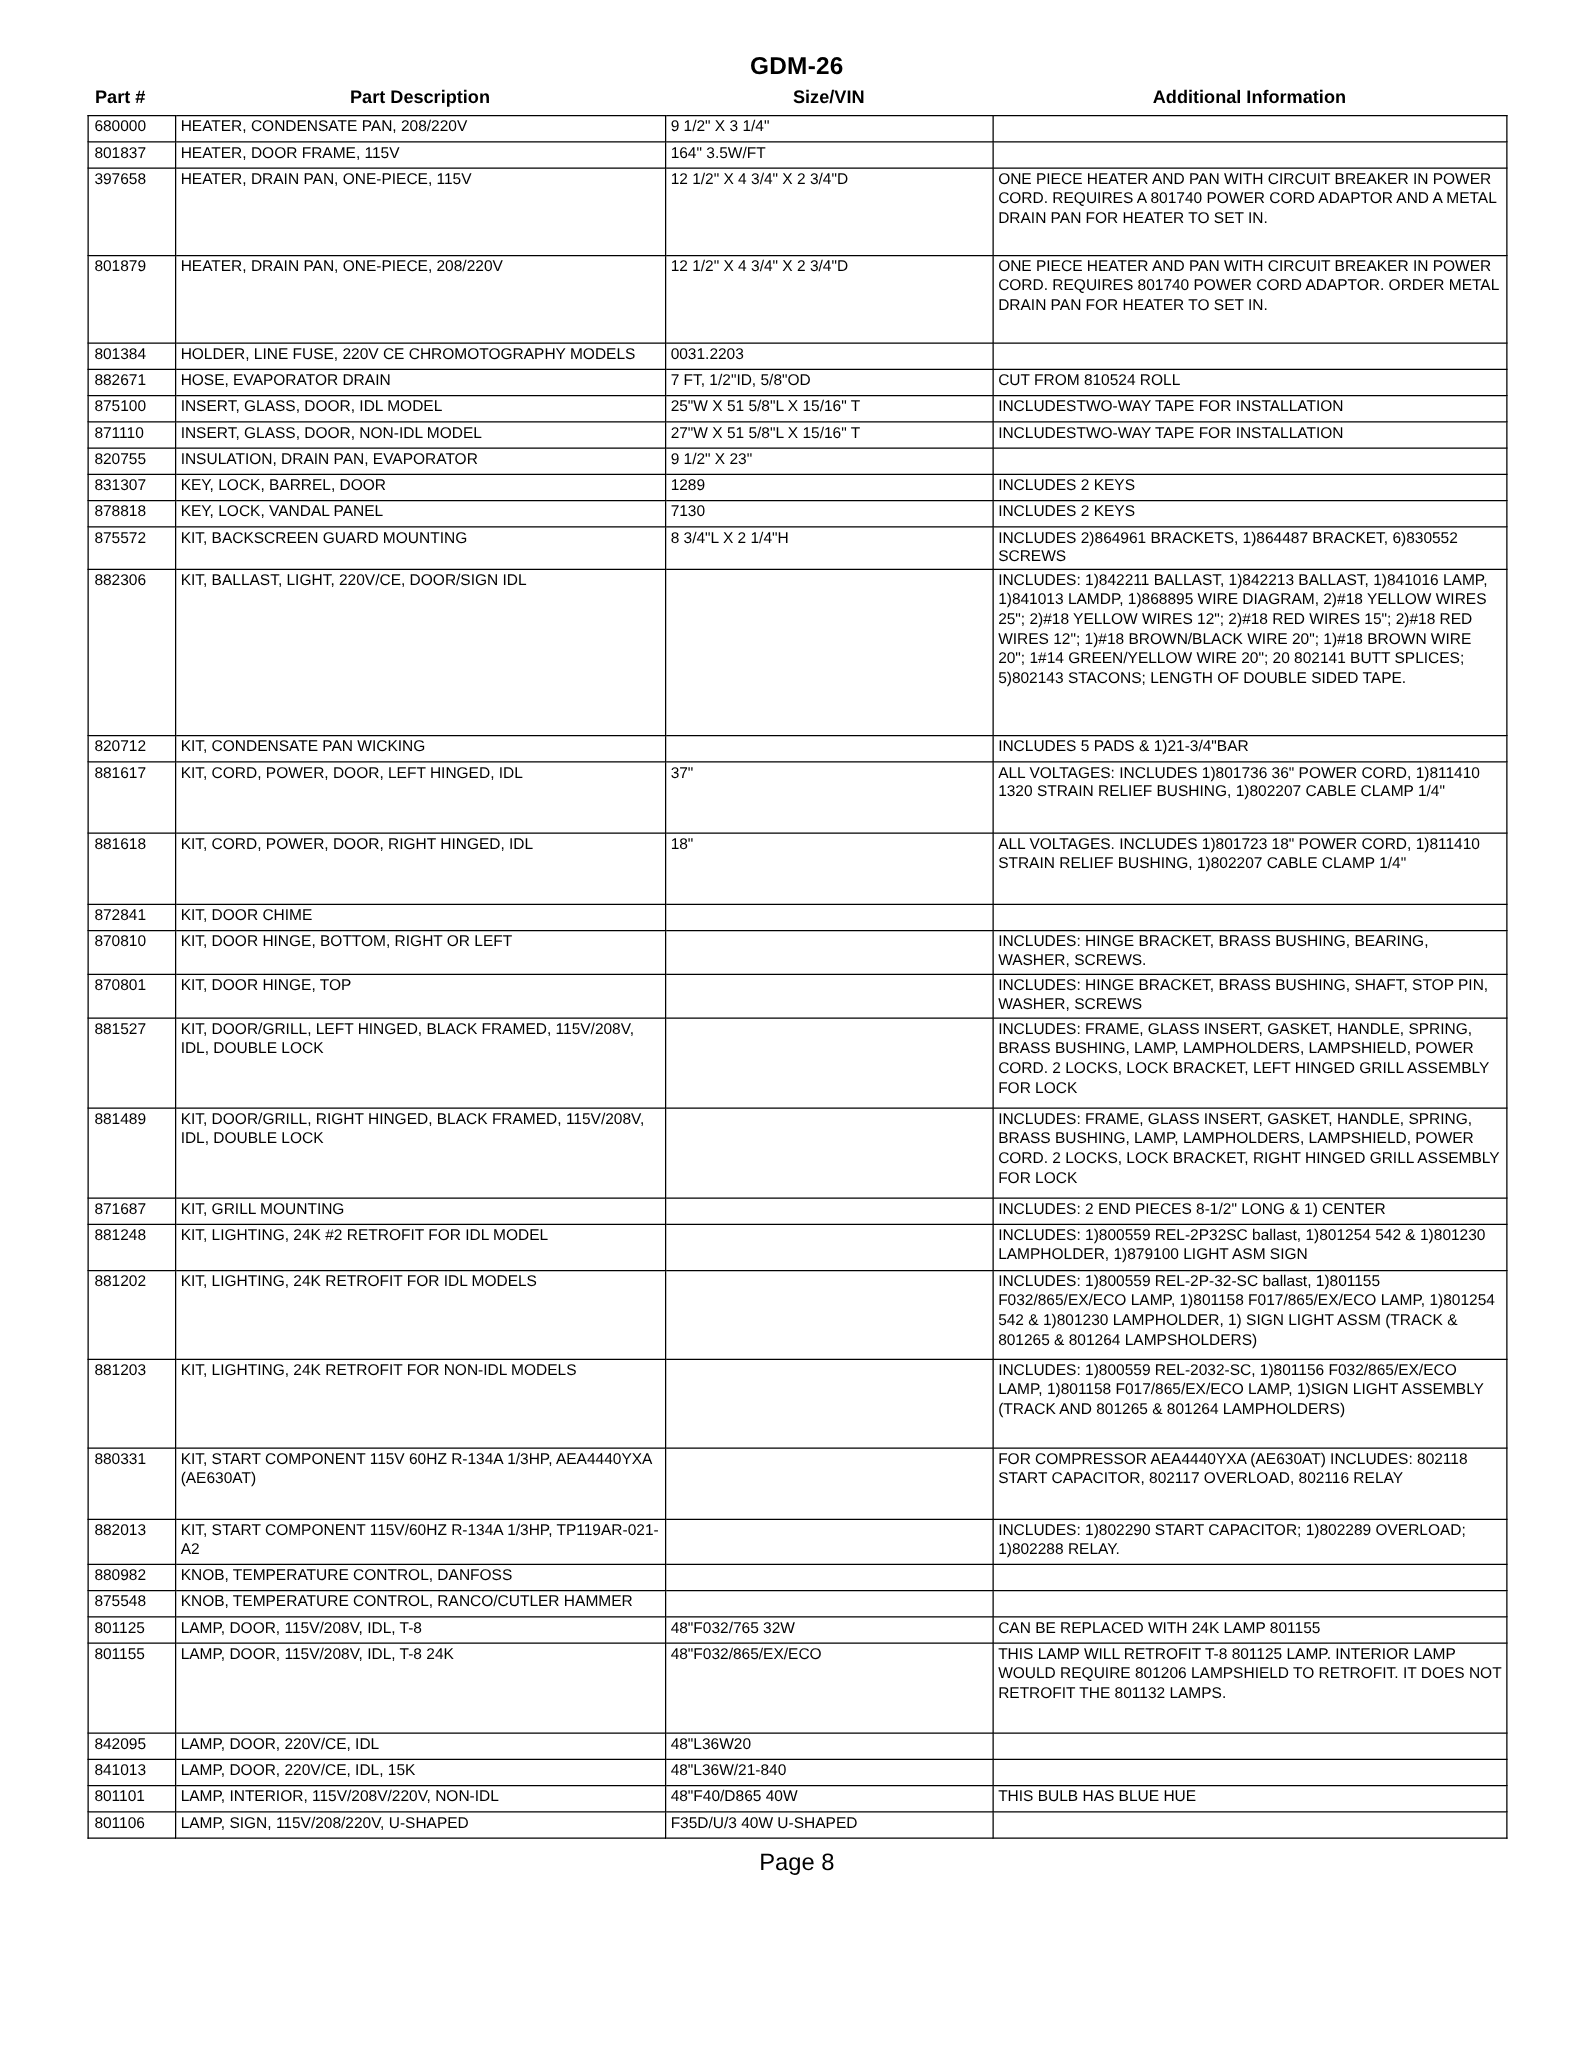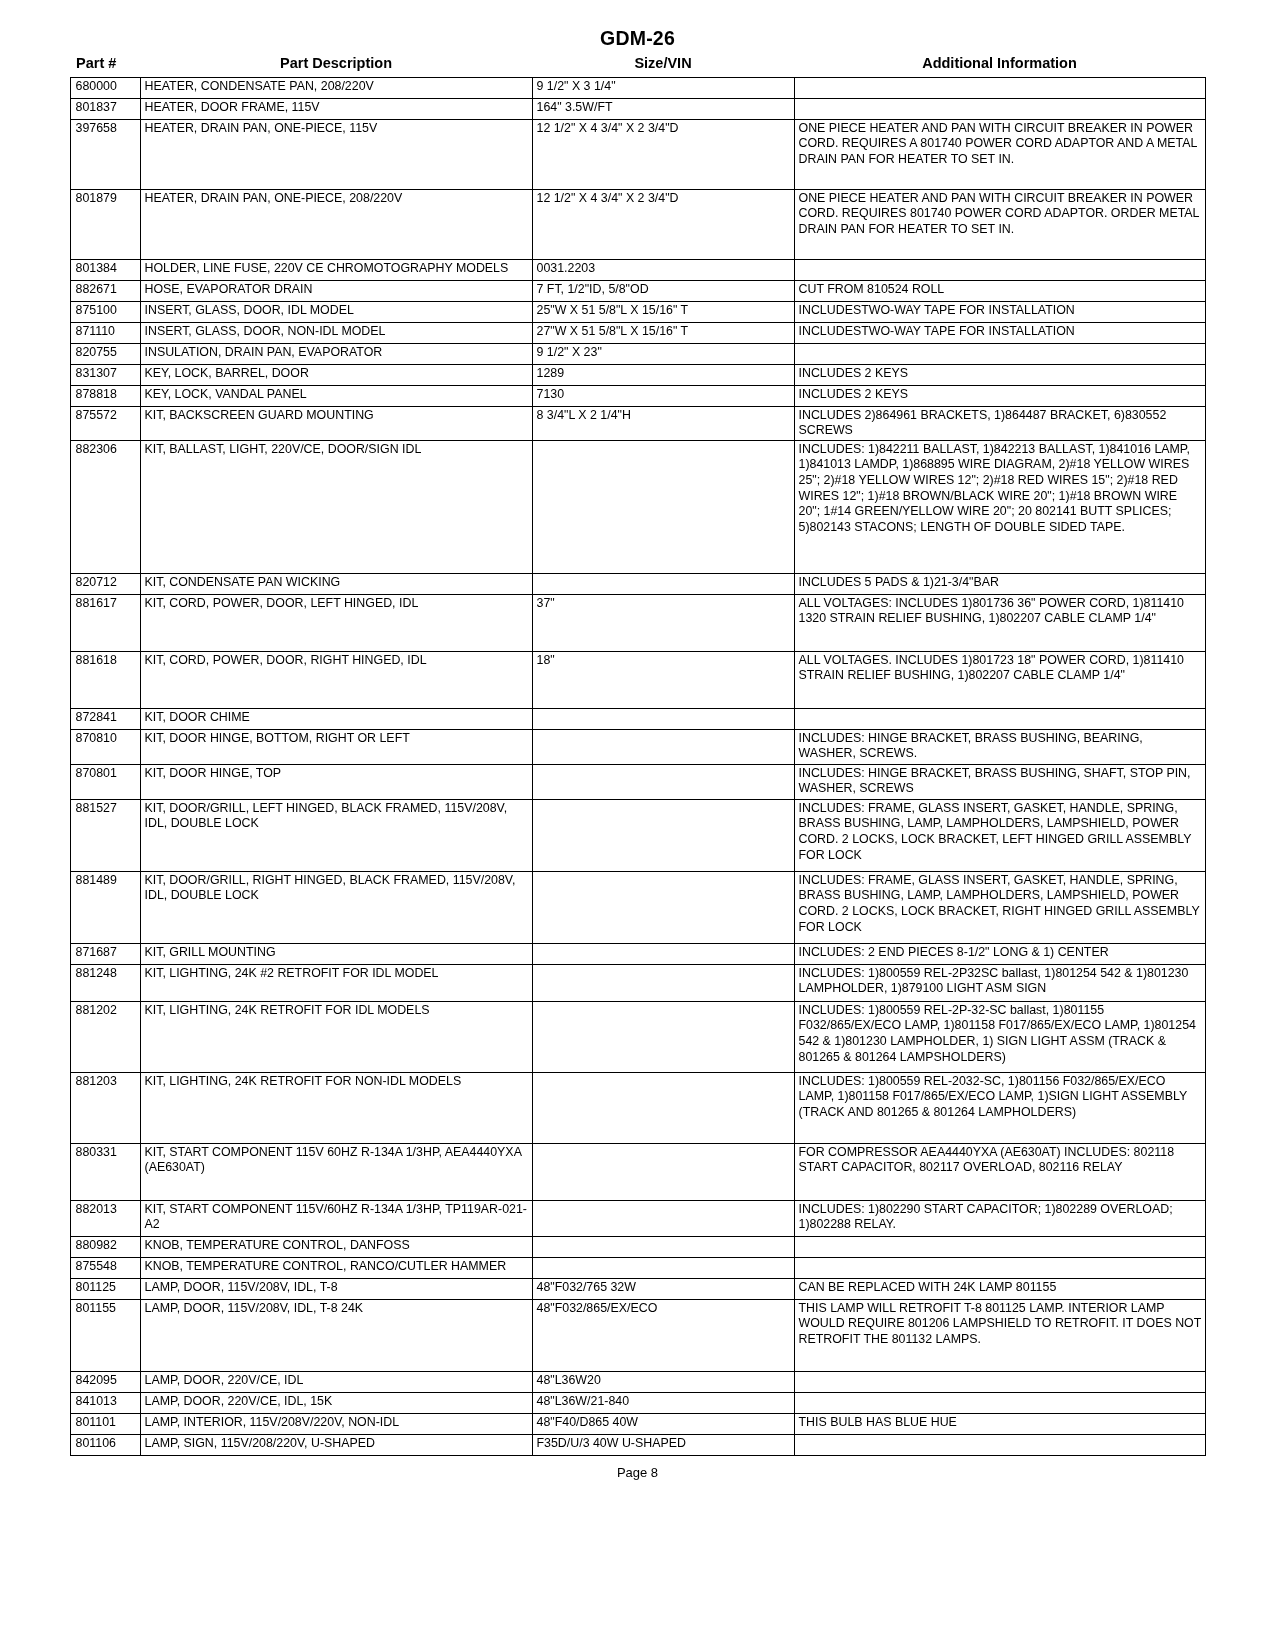--- a/index.html
+++ b/index.html
@@ -12,21 +12,21 @@
     height: 1651px;
     font-family: "Liberation Sans", sans-serif;
     color: #000000;
     -webkit-font-smoothing: none;
   }
   .page {
     position: relative;
     width: 1275px;
     height: 1651px;
     box-sizing: border-box;
-    padding: 0;
+    padding: 15px;
   }
   .doc-title {
     text-align: center;
     font-size: 19.5px;
     font-weight: bold;
     letter-spacing: 0.2px;
     padding-top: 27px;
     padding-bottom: 6px;
   }
   table.parts {
@@ -57,21 +57,21 @@
   tbody td {
     border: 1.5px solid #000000;
     padding: 1px 3px 1px 4px;
     vertical-align: top;
     white-space: pre-line;
     overflow: hidden;
   }
   tbody td.part-num { padding-left: 5px; }
   .footer {
     text-align: center;
-    font-size: 13px;
+    font-size: 19px;
     padding-top: 9px;
   }
 </style>
 </head>
 <body>
 
 <div class="page">
 
   <div class="doc-title">GDM-26</div>
 

